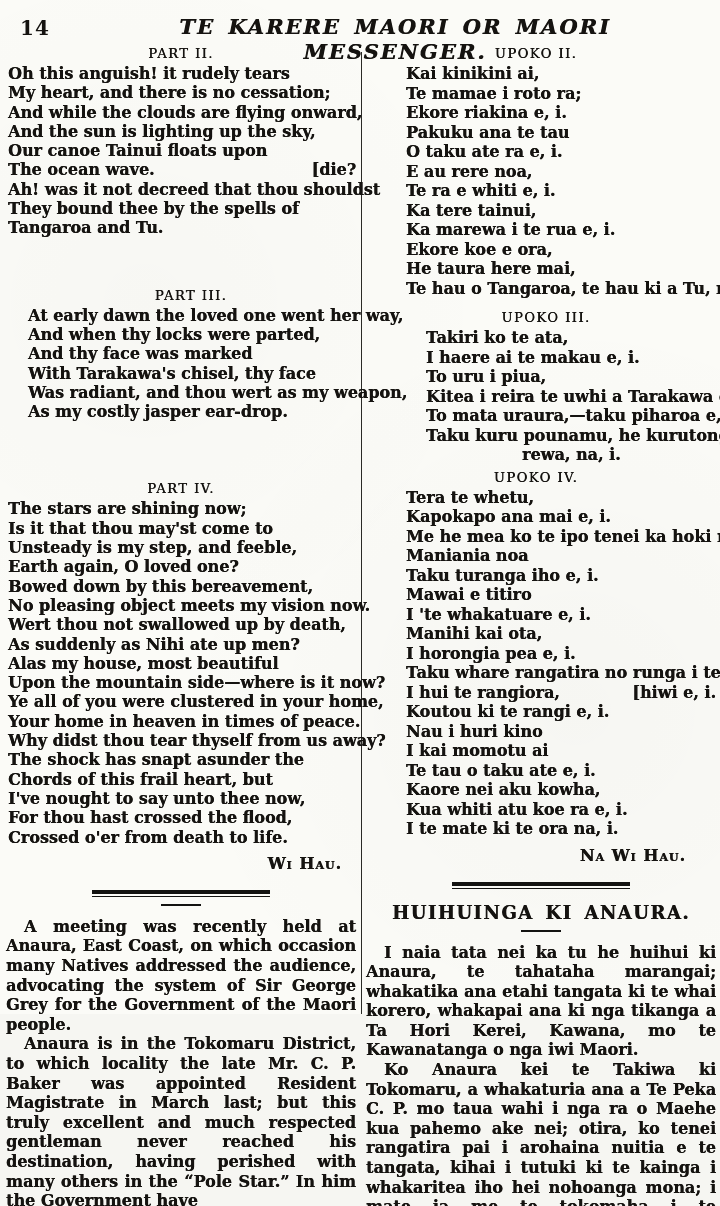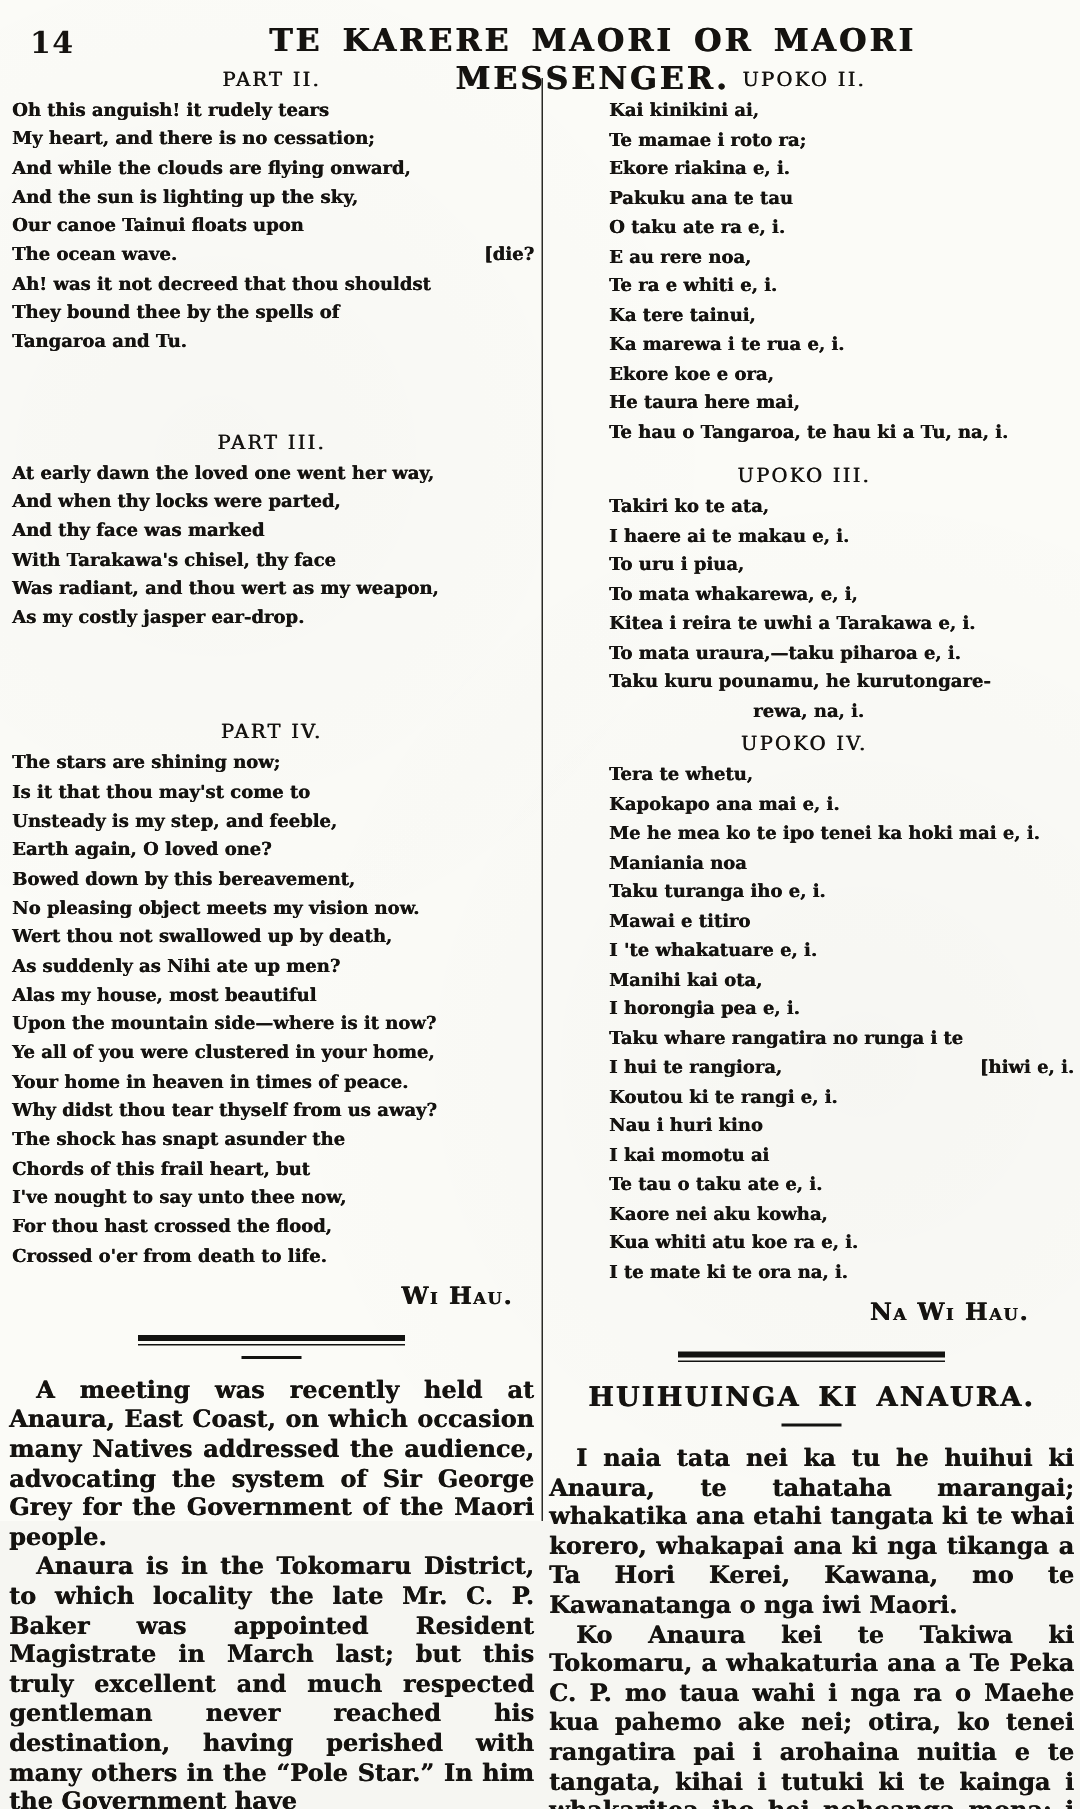--- a/index.html
+++ b/index.html
@@ -19,46 +19,47 @@
   
   .pagenum{
     position:absolute;top:16px;left:20px;
     font-size:20px;font-weight:bold;letter-spacing:1px;
   }
   .masthead{
     position:absolute;top:14px;left:130px;width:530px;margin:0;
     text-align:center;font-size:21px;font-weight:bold;letter-spacing:2px;
     text-shadow:0.5px 0 0 currentColor;
     word-spacing:4px;
+    font-style:italic;
   }
   
   .coldivider{
     position:absolute;top:52px;bottom:0;left:361px;width:1px;
     background:#2a2a26;
   }
   
   .col{position:absolute;top:46px;}
   .col.left{left:6px;width:350px;}
   .col.right{left:366px;width:350px;}
   
   .poemhead{
     margin:0 0 3px 0;text-align:center;
     font-size:13px;font-weight:normal;letter-spacing:1.5px;
     text-shadow:0.4px 0 0 currentColor;
   }
   .col.right .poemhead{padding-right:10px;}
-  .lines{font-size:12px;font-weight:bold;line-height:19.3px;
+  .lines{font-size:16px;font-weight:bold;line-height:19.3px;
     text-shadow:0.3px 0 0 currentColor;}
   .col.left .lines{padding-left:2px;}
   .col.right .lines{padding-left:40px;line-height:19.5px;}
   .line{white-space:nowrap;}
   .line.with-tail{display:flex;justify-content:space-between;white-space:nowrap;text-align:center;}
   .line .tail{margin-left:8px;}
   .line.indent{padding-left:96px;}
-  .sec2{margin-top:50px;}
+  .sec2{margin-top:50px;margin-left:20px;}
   .col.left .sec3{margin-top:60px;}
   .col.right .sec2{margin-top:12px;}
   .col.right .sec3{margin-top:5px;}
   
   .signature{
     margin-top:7px;text-align:right;font-weight:bold;font-size:16px;
     font-variant:small-caps;letter-spacing:1px;
     text-shadow:0.4px 0 0 currentColor;
   }
   .col.left .signature{padding-right:14px;}
@@ -170,21 +171,20 @@
           <div class="line">He taura here mai,</div>
           <div class="line">Te hau o Tangaroa, te hau ki a Tu, na, i.</div>
         </div>
     </section>
     <section class="sec2">
       <h2 class="poemhead">UPOKO III.</h2>
       <div class="lines">
           <div class="line">Takiri ko te ata,</div>
           <div class="line">I haere ai te makau e, i.</div>
           <div class="line">To uru i piua,</div>
-          <div class="line">To mata whakarewa, e, i,</div>
           <div class="line">Kitea i reira te uwhi a Tarakawa e, i.</div>
           <div class="line">To mata uraura,—taku piharoa e, i.</div>
           <div class="line">Taku kuru pounamu, he kurutongare-</div>
           <div class="line indent"><span>rewa, na, i.</span></div>
         </div>
     </section>
     <section class="sec3">
       <h2 class="poemhead">UPOKO IV.</h2>
       <div class="lines">
           <div class="line">Tera te whetu,</div>

